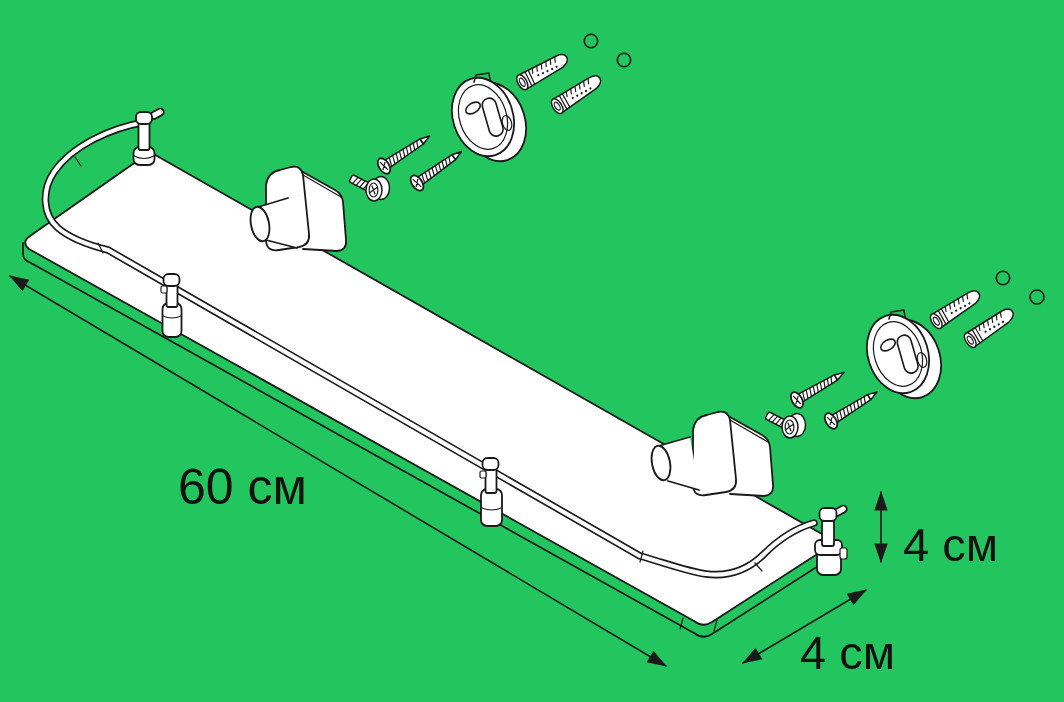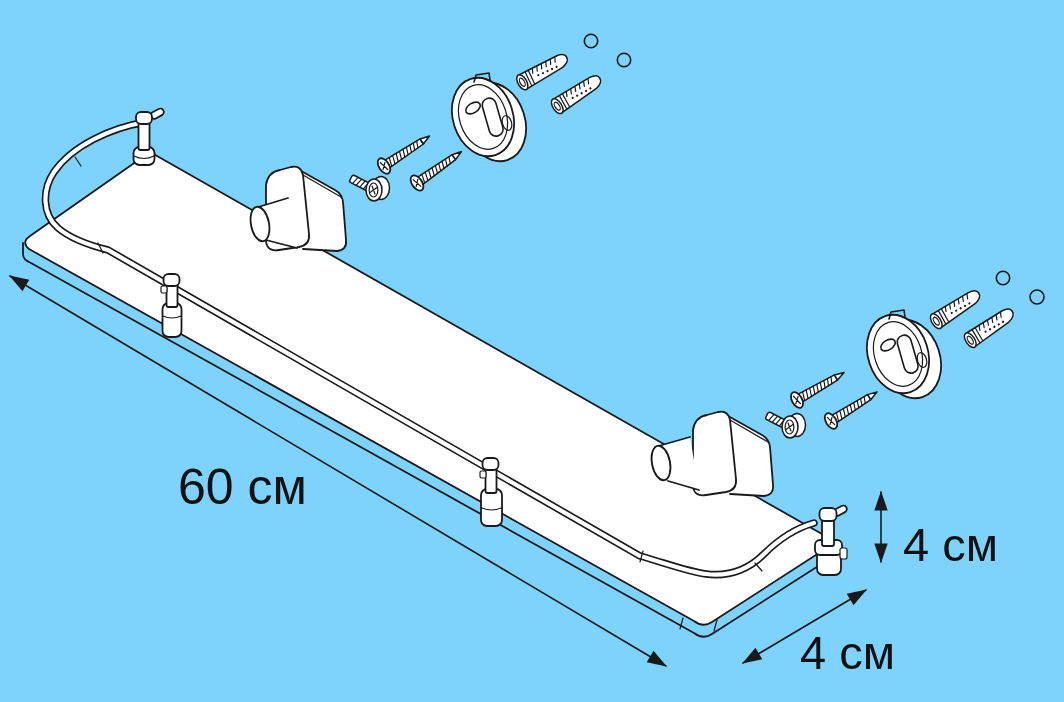--- a/index.html
+++ b/index.html
@@ -1,16 +1,16 @@
 <!DOCTYPE html>
 <html><head>
 <meta charset="utf-8">
 <style>
   html,body{margin:0;padding:0;background:#ffffff;}
-  .stage{position:relative;width:1064px;height:702px;background:#7dd3fc;overflow:hidden;
+  .stage{position:relative;width:1064px;height:702px;background:#22c55e;overflow:hidden;
          font-family:"Liberation Sans",sans-serif;}
   svg{display:block;}
   .ln{stroke:#1a1a1a;stroke-width:1.8;fill:none;stroke-linecap:round;stroke-linejoin:round;}
   .lnf{stroke:#1a1a1a;stroke-width:1.8;fill:#ffffff;stroke-linecap:round;stroke-linejoin:round;}
   .fine{stroke:#1a1a1a;stroke-width:1.2;fill:none;stroke-linecap:round;}
   .railA{stroke:#1a1a1a;stroke-width:7.5;fill:none;stroke-linecap:round;}
   .railB{stroke:#ffffff;stroke-width:4.2;fill:none;stroke-linecap:round;}
   .dim{fill:#111111;}
   .dim-large{font-size:50px;}
   .dim-small{font-size:47px;}

